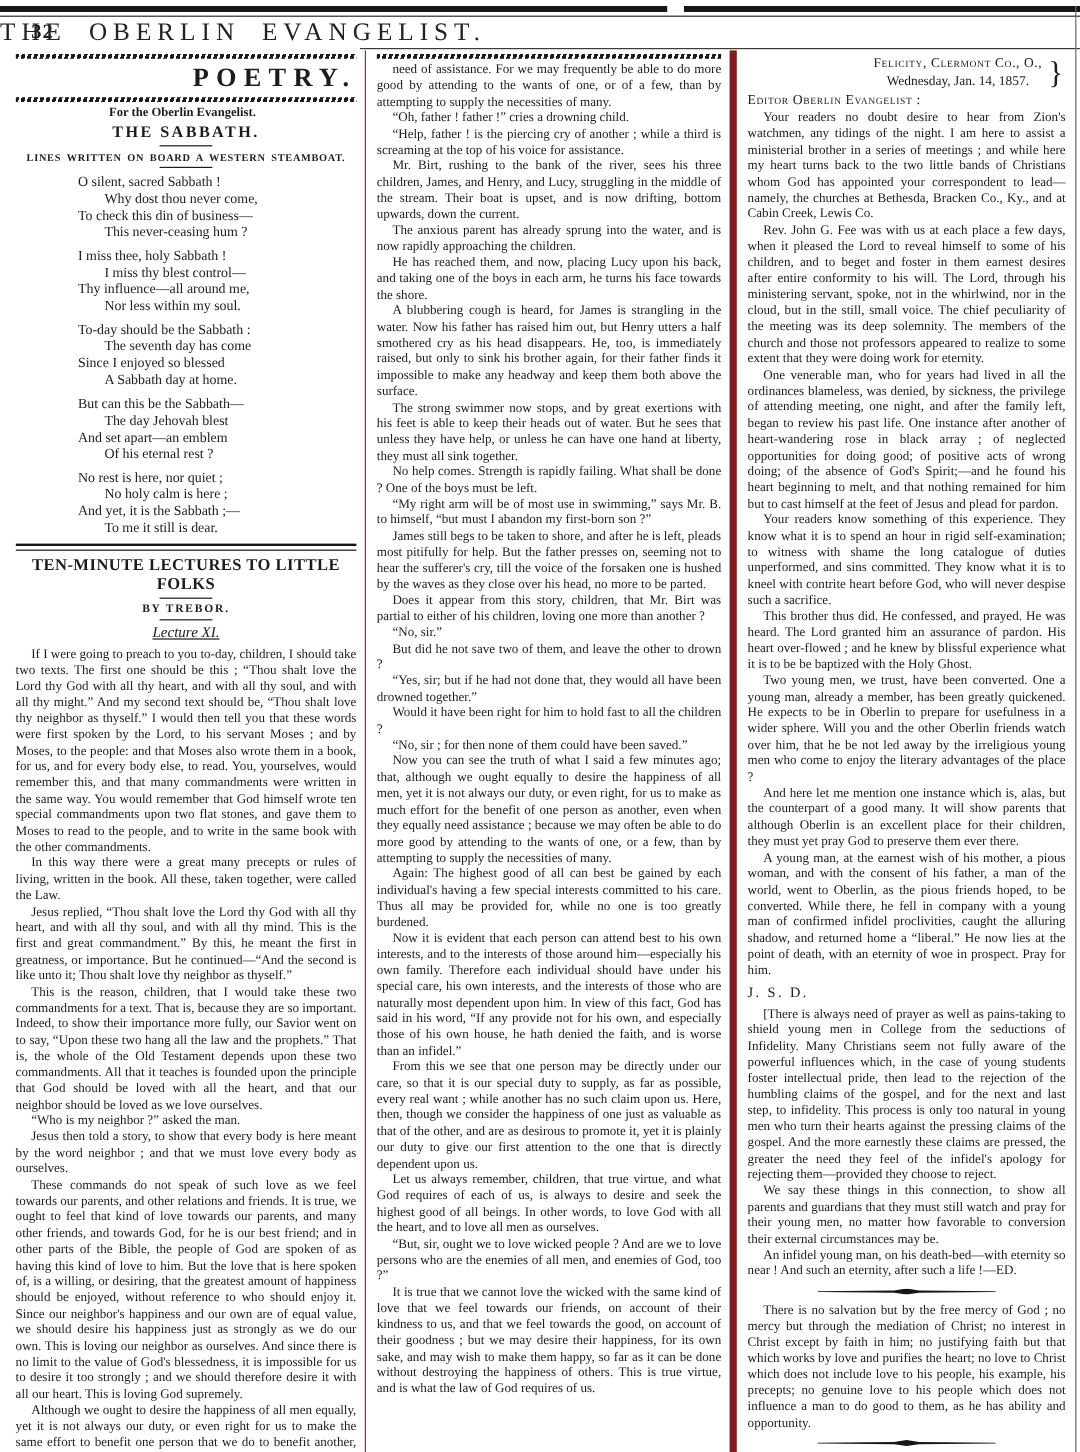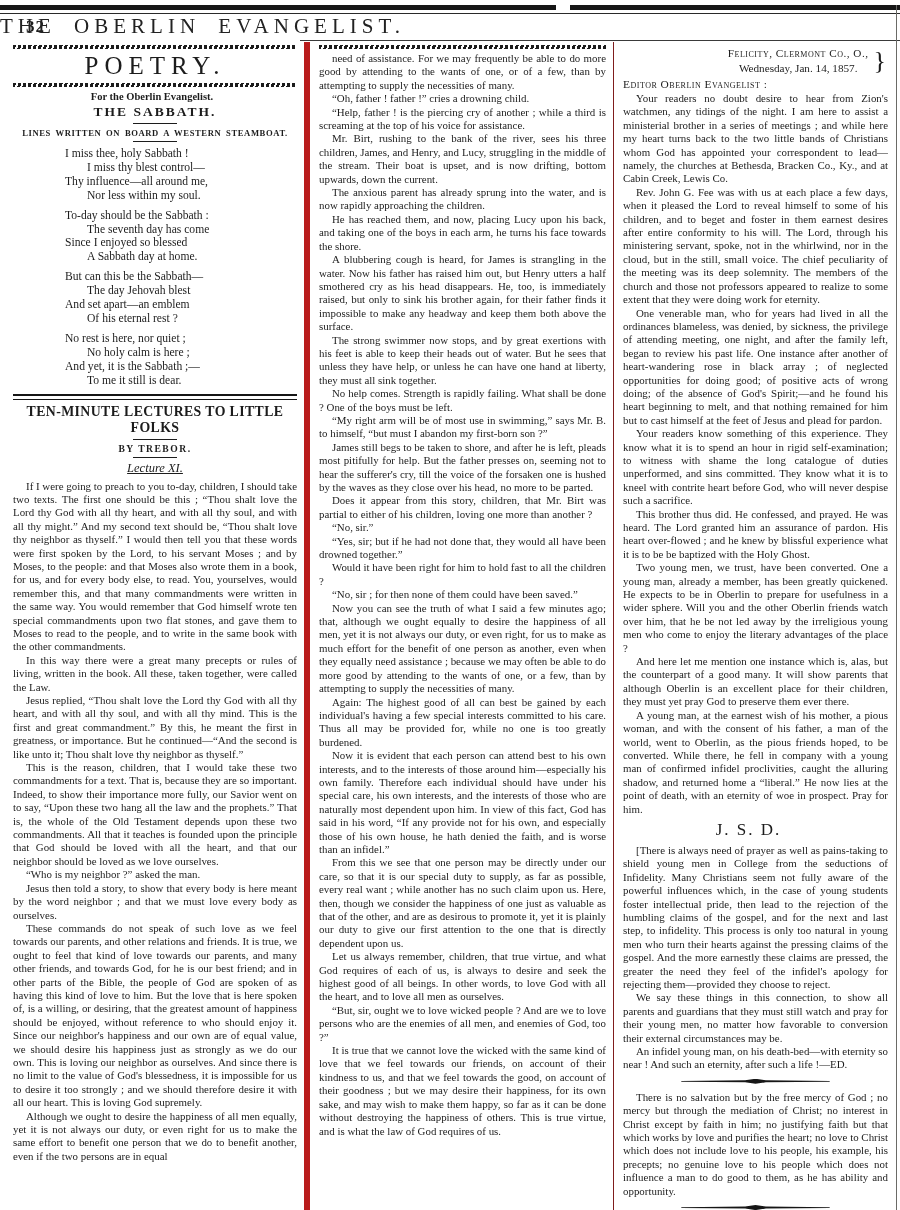--- a/index.html
+++ b/index.html
@@ -17,33 +17,33 @@
   .pageno{position:absolute;top:17px;left:26px;font-size:17px;font-weight:bold;letter-spacing:1px;}
   .masthead{position:absolute;top:14px;left:0;width:100%;text-align:left;
     font-size:21px;letter-spacing:5px;word-spacing:8px;color:#222;}
   .underrule{position:absolute;top:40px;left:300px;width:600px;border-top:1px solid #3a3a3a;}
   .edge-right{position:absolute;top:5px;right:3px;bottom:0;border-left:1px solid #6a6a66;}
 
   
   .cols{position:absolute;top:42px;left:13px;right:7px;bottom:0;display:flex;}
   .col{overflow:hidden;height:100%;}
   .col1{width:284px;padding-right:7px;}
-  .col2{width:287px;border-left:6px solid #b91c1c;padding:0 7px 0 9px;}
-  .col3{flex:1;border-left:1px solid #7f1d1d;padding:0 5px 0 9px;}
+  .col2{width:287px;border-left:1px solid #b91c1c;padding:0 7px 0 9px;}
+  .col3{flex:1;border-left:6px solid #7f1d1d;padding:0 5px 0 9px;}
 
   
   .rule-squig{height:4px;margin:3px 0;
     background:repeating-linear-gradient(105deg,#1c1c1c 0 3px,rgba(0,0,0,0) 3px 5px);}
   .rule-heavy{height:3px;margin:6px 0 3px 0;border-top:2px solid #161616;border-bottom:1px solid #161616;}
   .short-rule{width:44px;border-top:1px solid #1c1c1c;margin:3px auto;}
   .diamond-rule{width:56%;height:5px;margin:7px auto;background:#161616;
     clip-path:polygon(0 44%,43% 30%,50% 0,57% 30%,100% 44%,100% 56%,57% 70%,50% 100%,43% 70%,0 56%);}
 
   
-  .poetry-title{text-align:center;font-size:25px;font-weight:normal;letter-spacing:6px;margin:2px 0;}
+  .poetry-title{text-align:right;font-size:22px;font-weight:bold;letter-spacing:6px;margin:2px 0;}
   .credit{text-align:center;font-size:10.5px;font-weight:bold;margin:4px 6px 1px 0;}
   .poem-title{text-align:center;font-size:13.5px;font-weight:bold;letter-spacing:2px;margin:2px 0 1px 0;}
   .poem-sub{text-align:center;font-size:8.6px;font-weight:bold;letter-spacing:.6px;word-spacing:2px;margin:4px 0 1px 0;}
   .poem{margin:5px 0 2px 52px;font-size:11.6px;line-height:1.2;}
   .stanza{margin-bottom:6px;}
   .pline:nth-child(even){margin-left:22px;}
 
   .lect-title{text-align:center;font-size:13.8px;font-weight:bold;letter-spacing:.4px;margin:4px 0 1px 0;font-family:Liberation Serif, serif;}
   .byline{text-align:center;font-size:9.6px;font-weight:bold;letter-spacing:1.5px;margin:2px 0 1px 0;}
   .lect-no{text-align:center;font-size:12.5px;font-style:italic;margin:3px 0 4px 0;text-decoration:underline;}
@@ -51,21 +51,21 @@
   
   .para{margin:0;text-indent:13px;text-align:justify;font-size:10.9px;line-height:1.23;}
   .bodylist .para{margin:0;}
 
   
   .dateline{display:flex;justify-content:flex-end;align-items:center;margin:4px 2px 2px 0;}
   .dl-text{text-align:center;font-size:11.2px;line-height:1.3;}
   .dl-place{font-variant:small-caps;letter-spacing:.5px;}
   .dl-brace{font-size:26px;font-weight:400;margin-left:5px;color:#1c1c1c;}
   .salutation{font-variant:small-caps;font-size:11.4px;letter-spacing:.5px;margin:1px 0 2px 0;}
-  .signature{text-align:center;font-size:17px;letter-spacing:2px;margin:4px 14px 4px 0;}
+  .signature{text-align:left;font-size:12px;letter-spacing:2px;margin:4px 14px 4px 0;}
 </style>
 </head>
 <body>
 
 <div class="sheet">
 
   <div class="topbars">
     <div class="seg1"></div>
     <div class="gap"></div>
     <div class="seg2"></div>
@@ -84,20 +84,26 @@
       <div class="poetry-title">POETRY.</div>
       <div class="rule-squig"></div>
 
       <div class="credit">For the Oberlin Evangelist.</div>
       <div class="poem-title">THE SABBATH.</div>
       <div class="short-rule"></div>
       <div class="poem-sub">LINES WRITTEN ON BOARD A WESTERN STEAMBOAT.</div>
       <div class="short-rule"></div>
 
       <div class="poem">
+          <div class="stanza">
+            <div class="pline">O silent, sacred Sabbath !</div>
+            <div class="pline">Why dost thou never come,</div>
+            <div class="pline">To check this din of business—</div>
+            <div class="pline">This never-ceasing hum ?</div>
+          </div>
           <div class="stanza">
             <div class="pline">I miss thee, holy Sabbath !</div>
             <div class="pline">I miss thy blest control—</div>
             <div class="pline">Thy influence—all around me,</div>
             <div class="pline">Nor less within my soul.</div>
           </div>
           <div class="stanza">
             <div class="pline">To-day should be the Sabbath :</div>
             <div class="pline">The seventh day has come</div>
             <div class="pline">Since I enjoyed so blessed</div>
@@ -145,20 +151,21 @@
           <p class="para">Mr. Birt, rushing to the bank of the river, sees his three children, James, and Henry, and Lucy, struggling in the middle of the stream.  Their boat is upset, and is now drifting, bottom upwards, down the current.</p>
           <p class="para">The anxious parent has already sprung into the water, and is now rapidly approaching the children.</p>
           <p class="para">He has reached them, and now, placing Lucy upon his back, and taking one of the boys in each arm, he turns his face towards the shore.</p>
           <p class="para">A blubbering cough is heard, for James is strangling in the water.  Now his father has raised him out, but Henry utters a half smothered cry as his head disappears. He, too, is immediately raised, but only to sink his brother again, for their father finds it impossible to make any headway and keep them both above the surface.</p>
           <p class="para">The strong swimmer now stops, and by great exertions with his feet is able to keep their heads out of water. But he sees that unless they have help, or unless he can have one hand at liberty, they must all sink together.</p>
           <p class="para">No help comes.  Strength is rapidly failing.  What shall be done ?  One of the boys must be left.</p>
           <p class="para">“My right arm will be of most use in swimming,” says Mr. B. to himself, “but must I abandon my first-born son ?”</p>
           <p class="para">James still begs to be taken to shore, and after he is left, pleads most pitifully for help.  But the father presses on, seeming not to hear the sufferer's cry, till the voice of the forsaken one is hushed by the waves as they close over his head, no more to be parted.</p>
           <p class="para">Does it appear from this story, children, that Mr. Birt was partial to either of his children, loving one more than another ?</p>
           <p class="para">“No, sir.”</p>
+          <p class="para">But did he not save two of them, and leave the other to drown ?</p>
           <p class="para">“Yes, sir; but if he had not done that, they would all have been drowned together.”</p>
           <p class="para">Would it have been right for him to hold fast to all the children ?</p>
           <p class="para">“No, sir ; for then none of them could have been saved.”</p>
           <p class="para">Now you can see the truth of what I said a few minutes ago; that, although we ought equally to desire the happiness of all men, yet it is not always our duty, or even right, for us to make as much effort for the benefit of one person as another, even when they equally need assistance ;  because we may often be able to do more good by attending to the wants of one, or a few, than by attempting to supply the necessities of many.</p>
           <p class="para">Again:  The highest good of all can best be gained by each individual's having a few special interests committed to his care.  Thus all may be provided for, while no one is too greatly burdened.</p>
           <p class="para">Now it is evident that each person can attend best to his own interests, and to the interests of those around him—especially his own family.  Therefore each individual should have under his special care, his own interests, and the interests of those who are naturally most dependent upon him.  In view of this fact, God has said in his word, “If any provide not for his own, and especially those of his own house, he hath denied the faith, and is worse than an infidel.”</p>
           <p class="para">From this we see that one person may be directly under our care, so that it is our special duty to supply, as far as possible, every real want ; while another has no such claim upon us.  Here, then, though we consider the happiness of one just as valuable as that of the other, and are as desirous to promote it, yet it is plainly our duty to give our first attention to the one that is directly dependent upon us.</p>
           <p class="para">Let us always remember, children, that true virtue, and what God requires of each of us, is always to desire and seek the highest good of all beings.  In other words, to love God with all the heart, and to love all men as ourselves.</p>
           <p class="para">“But, sir, ought we to love wicked people ?  And are we to love persons who are the enemies of all men, and enemies of God, too ?”</p>
           <p class="para">It is true that we cannot love the wicked with the same kind of love that we feel towards our friends, on account of their kindness to us, and that we feel towards the good, on account of their goodness ; but we may desire their happiness, for its own sake, and may wish to make them happy, so far as it can be done without destroying the happiness of others.  This is true virtue, and is what the law of God requires of us.</p>

